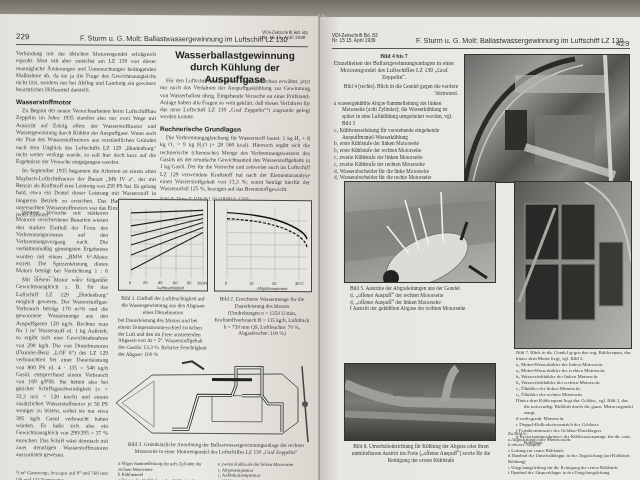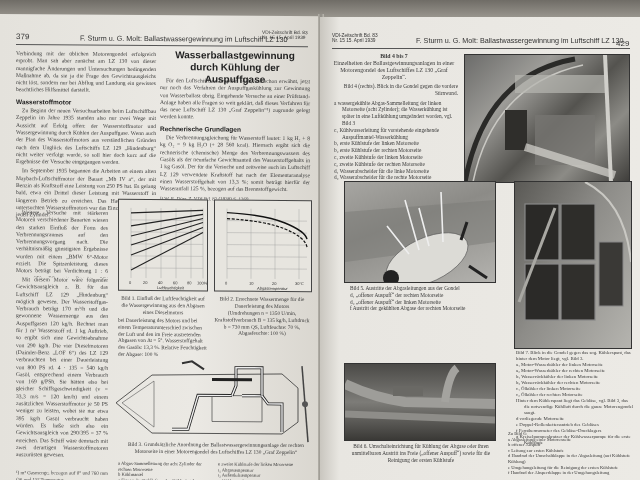--- a/index.html
+++ b/index.html
@@ -23,21 +23,21 @@
   .chart{position:absolute;border:1px solid #444;background:#e7e5df;}
   .list{margin:0;padding:0;list-style:none;}
   .list li{margin:0;padding-left:8px;text-indent:-8px;}
 </style>
 </head>
 <body>
 
 <div class="topshadow"></div>
 
 <div class="page left">
-  <div class="pnum" style="left:16px;top:18px;">379</div>
+  <div class="pnum" style="left:16px;top:18px;">229</div>
   <div class="hdr title" style="left:80px;top:19px;">F. Sturm u. G. Molt: Ballastwassergewinnung im Luftschiff LZ 130</div>
   <div class="hdr" style="left:262px;top:14px;font-size:4.8px;">
     <div>VDI-Zeitschrift Bd. 83</div>
     <div>Nr. 15 15. April 1939</div>
   </div>
   <div class="rule" style="left:16px;top:30px;width:292px;"></div>
 
   <div class="col" style="left:16px;top:36px;width:140px;">
     <p style="text-indent:0">Verbindung mit der üblichen Motorengondel erfolgreich erprobt. Man sah aber zunächst am LZ 130 von dieser mannigfache Änderungen und Untersuchungen bedingenden Maßnahme ab, da sie ja die Frage des Gewichtsausgleichs nicht löst, sondern nur bei Abflug und Landung ein gewisses beachtliches Hilfsmittel darstellt.</p>
     <div class="sub">Wasserstoffmotor</div>

